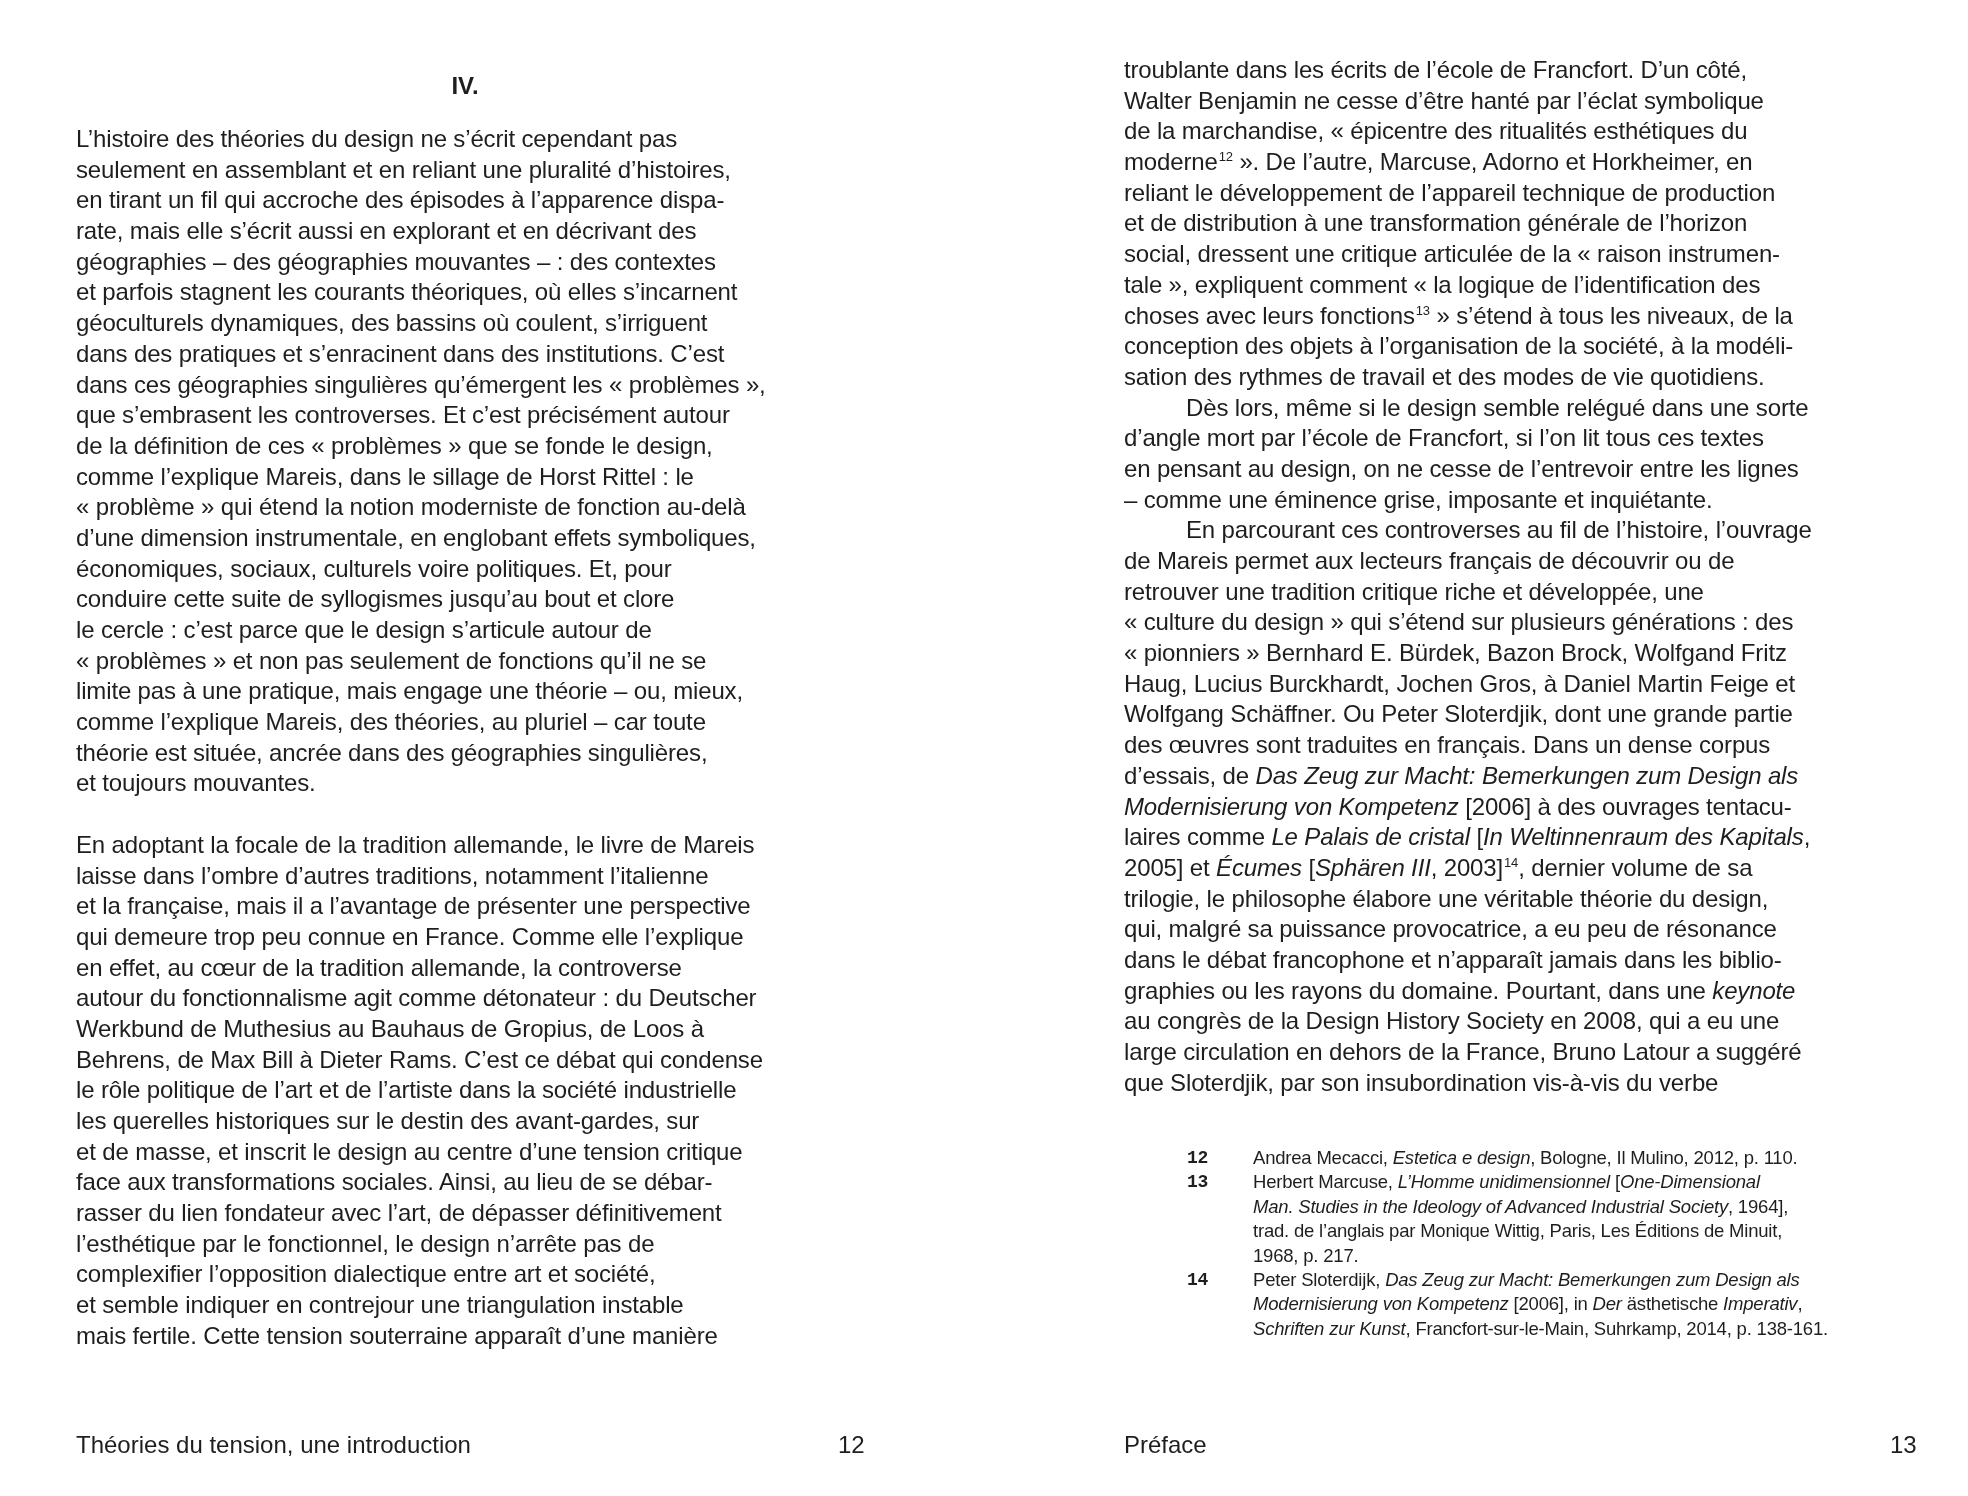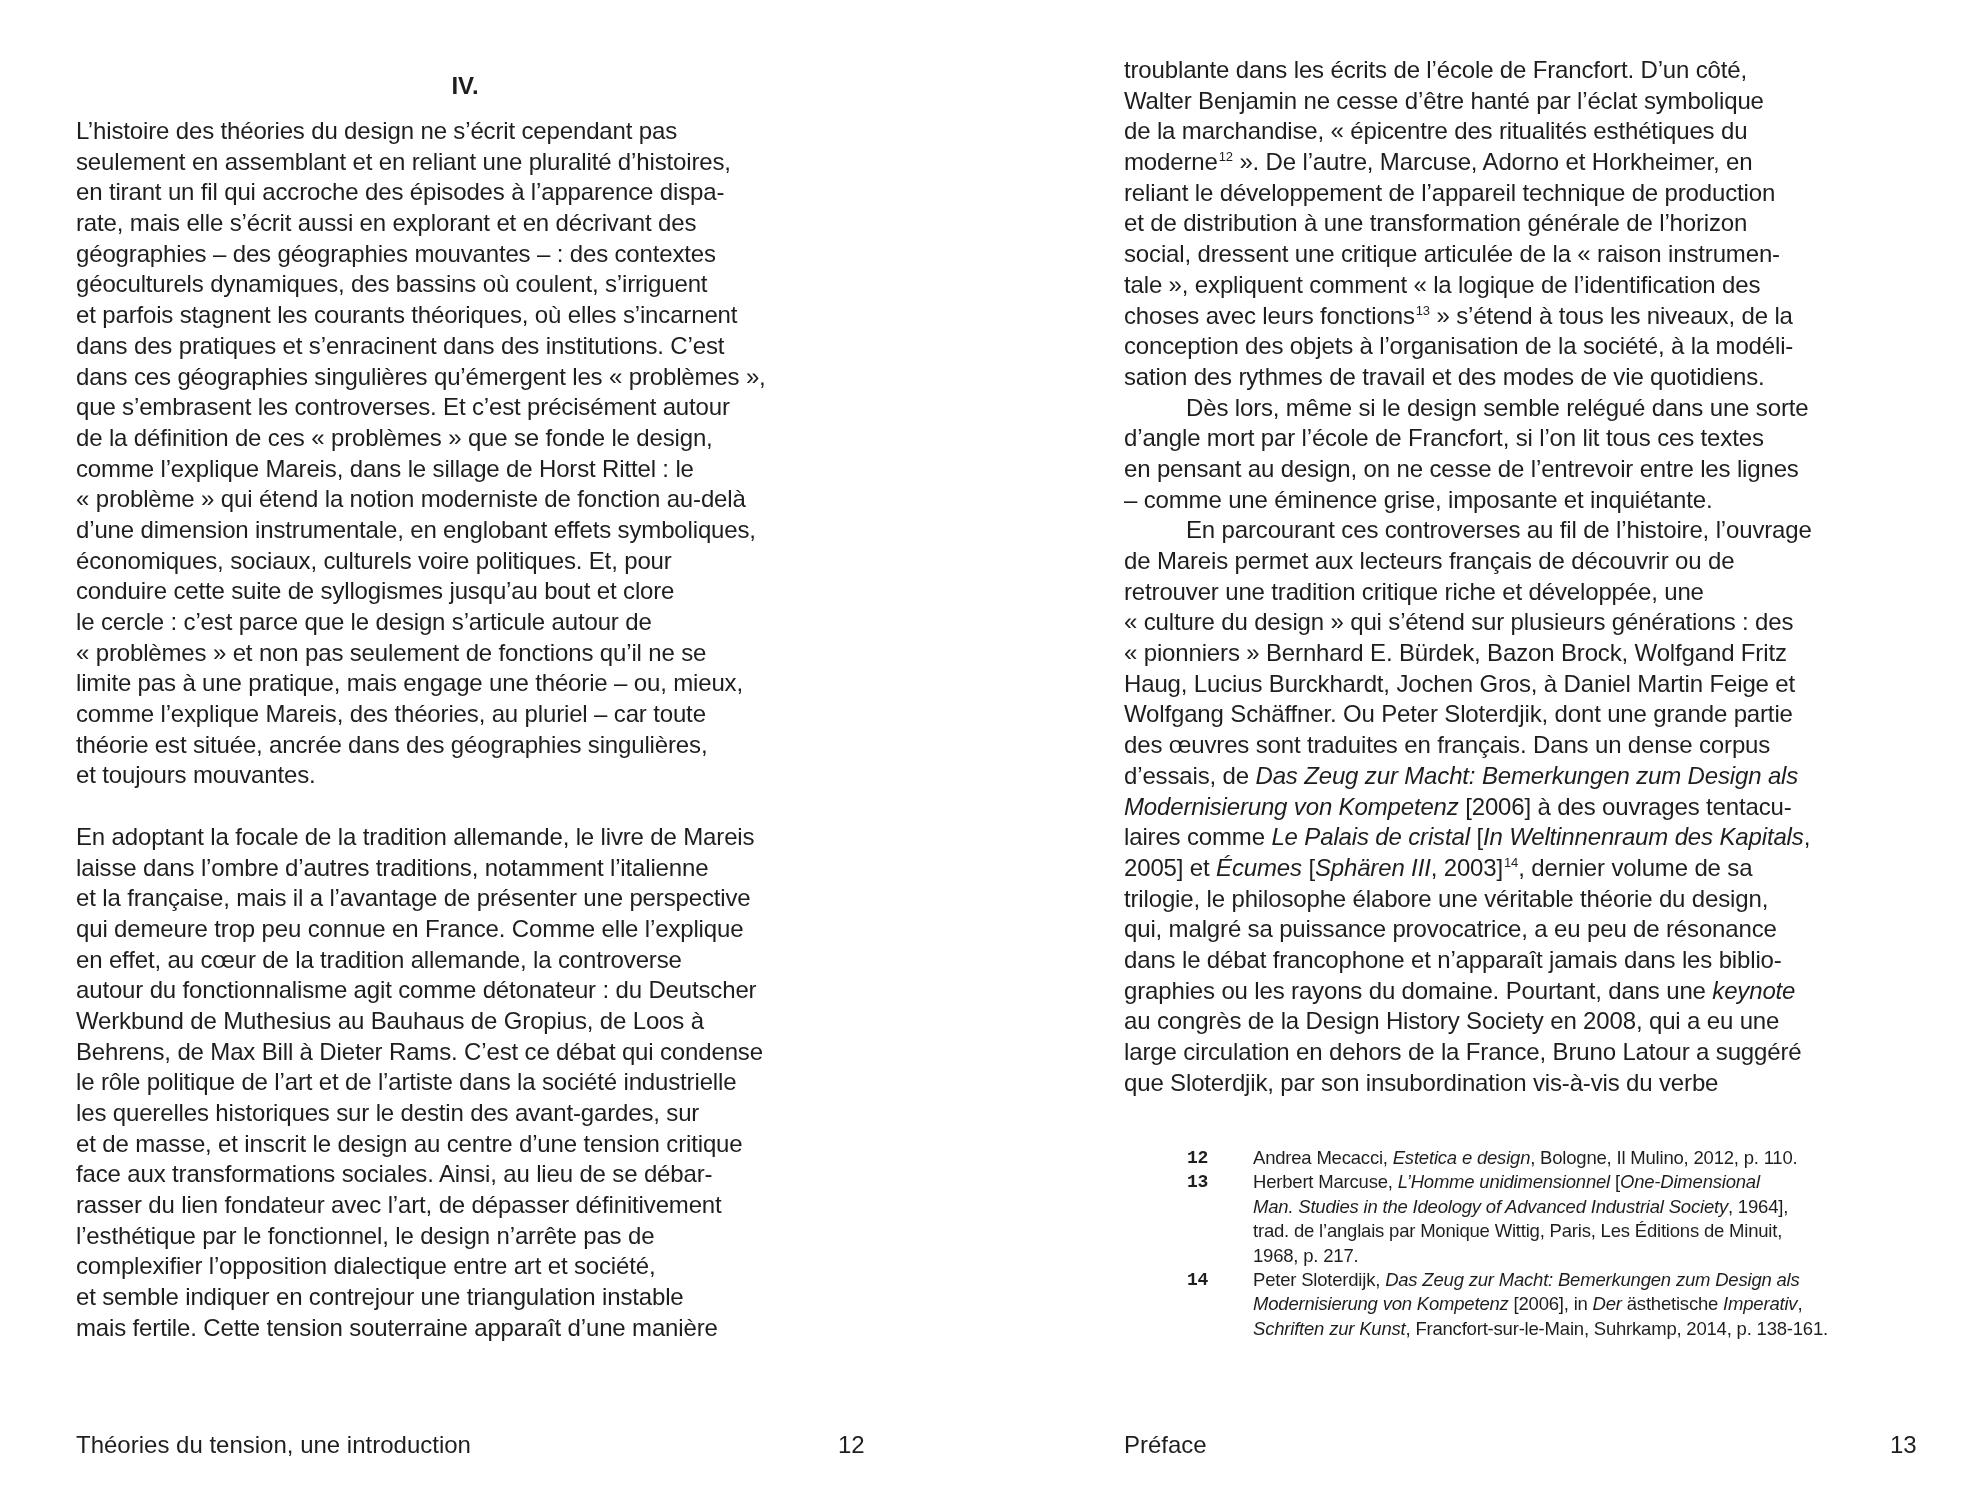--- a/index.html
+++ b/index.html
@@ -22,21 +22,21 @@
   .col .line { display: block; height: 30.7px; }
   .col .gap { display: block; height: 30.7px; }
   .col .indent { padding-left: 62px; }
   .col i, .fn i { font-style: italic; }
   sup.ref { font-size: 13px; vertical-align: 9px; line-height: 0; margin-left: 1px; }
 
   .section-num {
     position: absolute; left: 0; width: 930px; top: 72px;
     text-align: center; font-size: 24px; font-weight: bold;
   }
-  .left .col { left: 76px; top: 116px; }
+  .left .col { left: 76px; top: 124px; }
   .right .col { left: 140px; top: 55px; }
 
   .footnotes {
     position: absolute; left: 203px; top: 1146px;
     font-size: 18.5px; line-height: 24.4px; white-space: nowrap;
     letter-spacing: -0.2px;
   }
   .fn { display: flex; }
   .fn-num {
     width: 66px; flex: 0 0 66px;
@@ -58,22 +58,22 @@
 <body>
 
 <div class="page left">
   <div class="section-num">IV.</div>
   <div class="col" id="left-col">
       <span class="line">L’histoire des théories du design ne s’écrit cependant pas</span>
       <span class="line">seulement en assemblant et en reliant une pluralité d’histoires,</span>
       <span class="line">en tirant un fil qui accroche des épisodes à l’apparence dispa-</span>
       <span class="line">rate, mais elle s’écrit aussi en explorant et en décrivant des</span>
       <span class="line">géographies – des géographies mouvantes – : des contextes</span>
+      <span class="line">et parfois stagnent les courants théoriques, où elles s’incarnent</span>
       <span class="line">géoculturels dynamiques, des bassins où coulent, s’irriguent</span>
-      <span class="line">et parfois stagnent les courants théoriques, où elles s’incarnent</span>
       <span class="line">dans des pratiques et s’enracinent dans des institutions. C’est</span>
       <span class="line">dans ces géographies singulières qu’émergent les « problèmes »,</span>
       <span class="line">que s’embrasent les controverses. Et c’est précisément autour</span>
       <span class="line">de la définition de ces « problèmes » que se fonde le design,</span>
       <span class="line">comme l’explique Mareis, dans le sillage de Horst Rittel : le</span>
       <span class="line">« problème » qui étend la notion moderniste de fonction au-delà</span>
       <span class="line">d’une dimension instrumentale, en englobant effets symboliques,</span>
       <span class="line">économiques, sociaux, culturels voire politiques. Et, pour</span>
       <span class="line">conduire cette suite de syllogismes jusqu’au bout et clore</span>
       <span class="line">le cercle : c’est parce que le design s’articule autour de</span>

